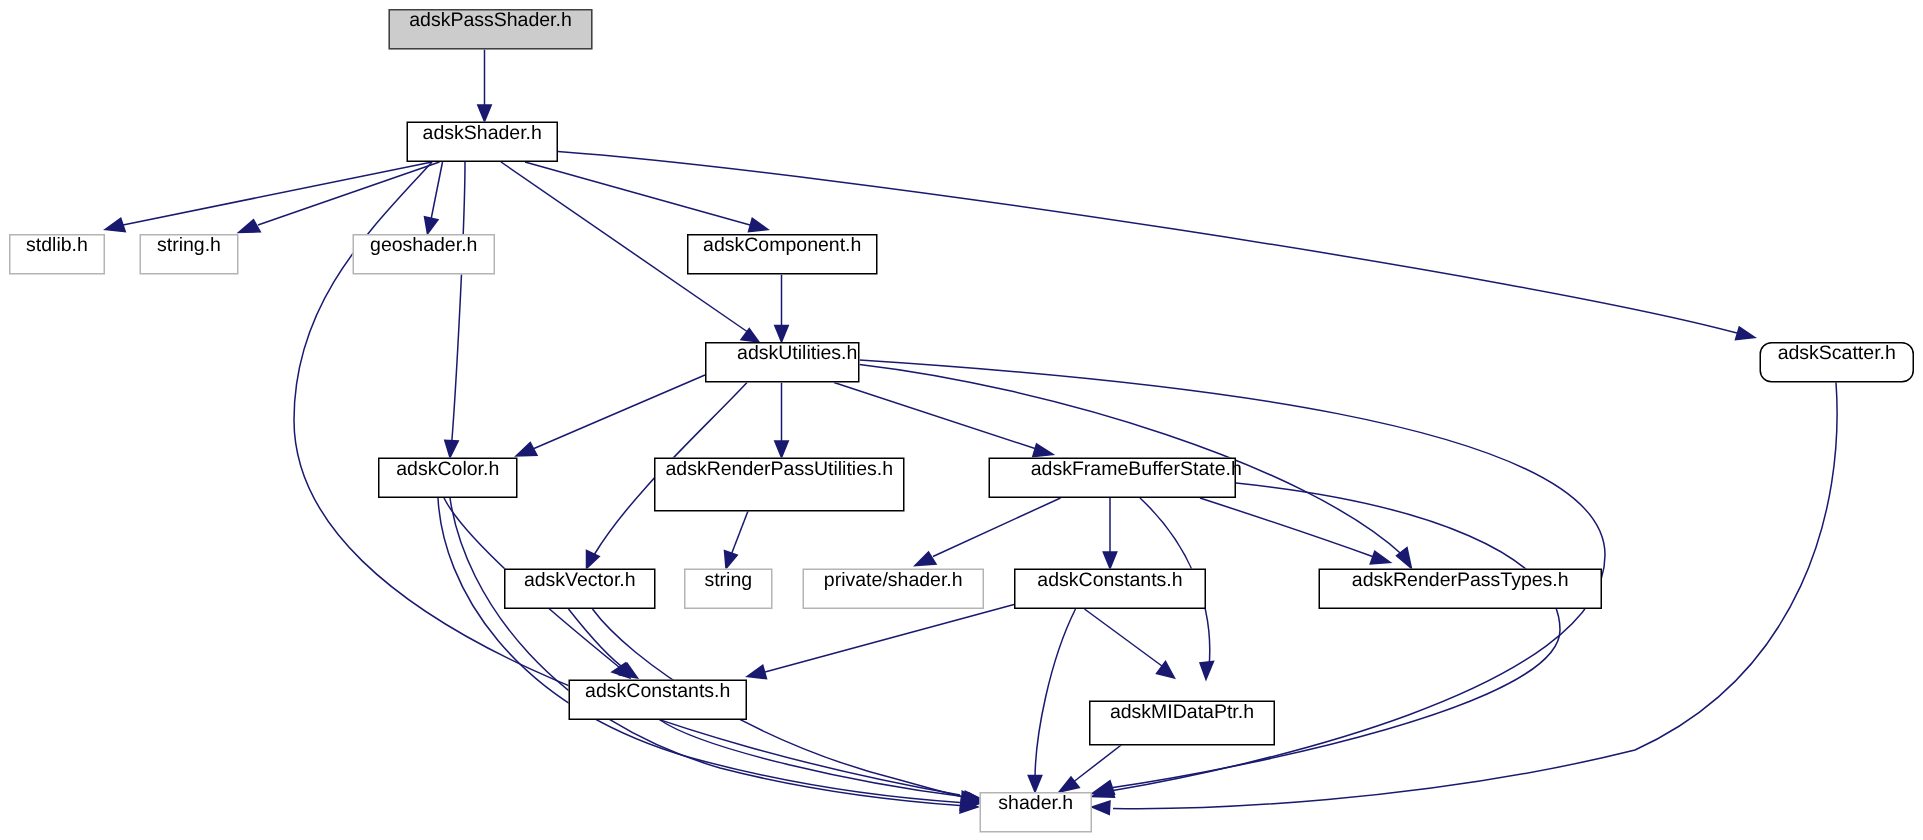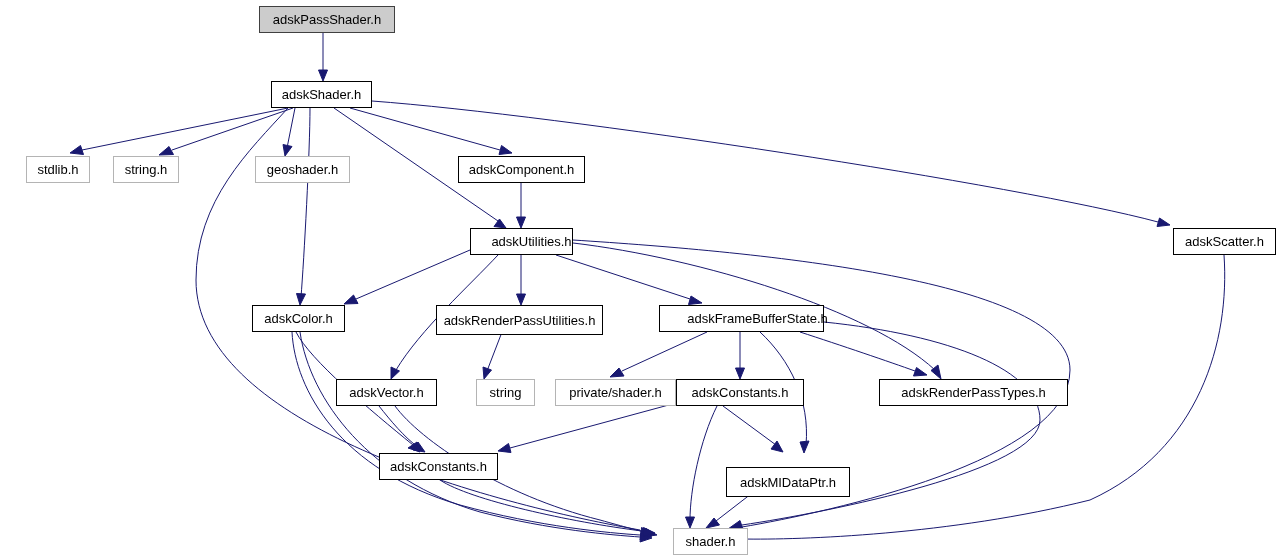--- a/index.html
+++ b/index.html
@@ -33,33 +33,31 @@
   }
   .edge-head {
     fill: #191970;
     stroke: #191970;
     stroke-width: 1;
   }
   .gnode {
     position: absolute;
     box-sizing: border-box;
     display: flex;
-    align-items: center;
     justify-content: center;
     background: #ffffff;
     border: 1px solid #000000;
     font-size: 13px;
     line-height: 1;
     color: #000000;
     white-space: nowrap;
     letter-spacing: 0px;
   }
   .gnode.ext {
     border: 1px solid #b4b4b4;
-    margin-left: 20px;
   }
   .gnode.root {
     background: #cccccc;
     border: 1px solid #404040;
   }
   .gnode span {
     display: block;
     transform: translateY(-0.5px);
   }
 </style>
@@ -147,30 +145,30 @@
       </div>
       <div class="gnode ext" style="left: 93px; top: 156px; width: 66px; height: 27px;">
         <span>string.h</span>
       </div>
       <div class="gnode ext" style="left: 235px; top: 156px; width: 95px; height: 27px;">
         <span>geoshader.h</span>
       </div>
       <div class="gnode" style="left: 458px; top: 156px; width: 127px; height: 27px;">
         <span>adskComponent.h</span>
       </div>
-      <div class="gnode" style="left: 1173px; top: 228px; width: 103px; height: 27px;">
+      <div class="gnode" style="left: 1173px; top: 228px; width: 103px; height: 27px; border-radius: 8px;">
         <span>adskScatter.h</span>
       </div>
       <div class="gnode" style="left: 470px; top: 228px; width: 103px; height: 27px; padding-left: 20px;">
         <span>adskUtilities.h</span>
       </div>
       <div class="gnode" style="left: 252px; top: 305px; width: 93px; height: 27px;">
         <span>adskColor.h</span>
       </div>
-      <div class="gnode" style="left: 436px; top: 305px; width: 167px; height: 30px;">
+      <div class="gnode" style="left: 436px; top: 305px; width: 167px; height: 36px;">
         <span>adskRenderPassUtilities.h</span>
       </div>
       <div class="gnode" style="left: 659px; top: 305px; width: 165px; height: 27px; padding-left: 32px;">
         <span>adskFrameBufferState.h</span>
       </div>
       <div class="gnode" style="left: 336px; top: 379px; width: 101px; height: 27px;">
         <span>adskVector.h</span>
       </div>
       <div class="gnode ext" style="left: 456px; top: 379px; width: 59px; height: 27px;">
         <span>string</span>

